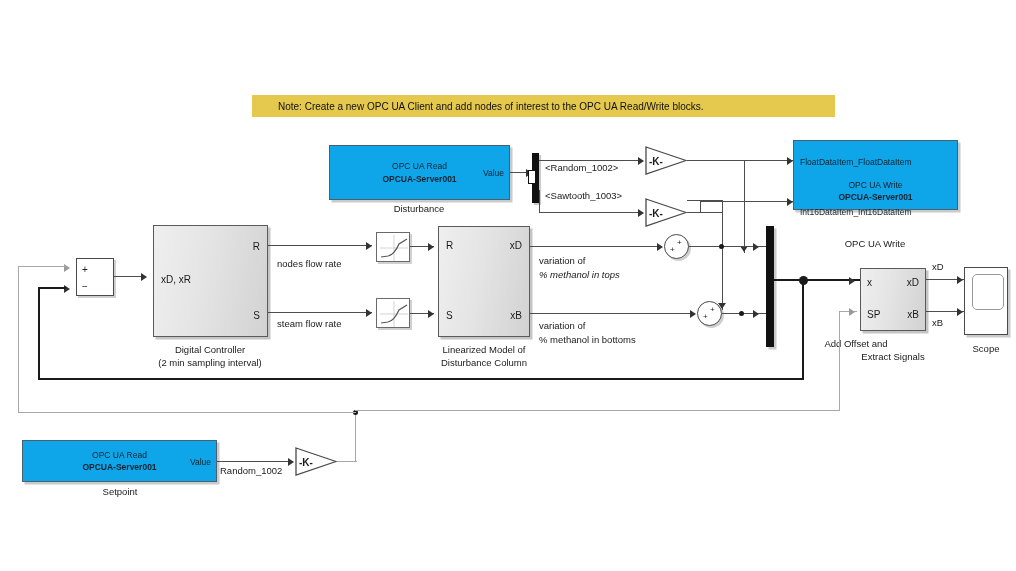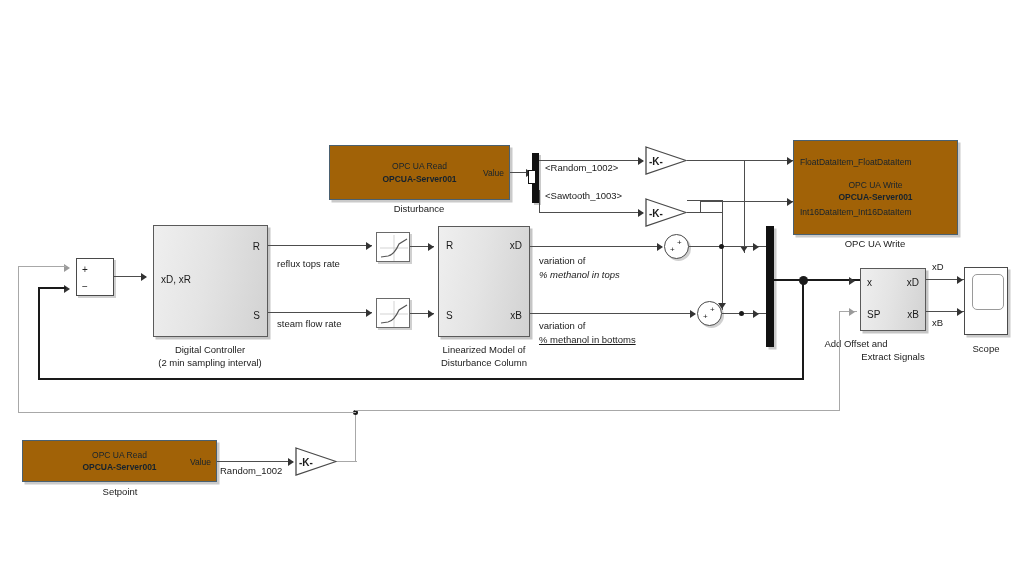--- a/index.html
+++ b/index.html
@@ -19,21 +19,21 @@
   #note-box{position:absolute;background:#e5c84e;color:#111;font-size:10px;
     display:flex;align-items:center;padding-left:26px;white-space:nowrap;}
 
   
   .sblk{position:absolute;box-sizing:border-box;border:1.3px solid #5a5a5a;
     background:linear-gradient(100deg,#efefef 0%,#e4e4e4 45%,#d2d2d2 100%);
     box-shadow:2.5px 2.5px 0 0 rgba(150,150,150,.55);}
   .sblk .pl{position:absolute;font-size:10px;color:#1a1a1a;white-space:nowrap;}
 
   
-  .opc{position:absolute;box-sizing:border-box;background:#a16207;border:1.3px solid #4a6070;
+  .opc{position:absolute;box-sizing:border-box;background:#0ea5e9;border:1.3px solid #4a6070;
     box-shadow:2.5px 2.5px 0 0 rgba(150,150,150,.5);text-decoration:underline;}
   .opc .t1,.opc .t2{position:absolute;left:0;right:0;text-align:center;font-size:8.5px;color:#15222e;white-space:nowrap;}
   .opc .t2{font-weight:bold;}
   .opc .pl{position:absolute;font-size:8.5px;color:#15222e;white-space:nowrap;}
 
   
   .w{position:absolute;background:#4d4d4d;}
   .wh{height:1.3px;}
   .wv{width:1.3px;}
   .w.thick{background:#1a1a1a;}
@@ -81,20 +81,21 @@
   .scope{position:absolute;box-sizing:border-box;border:1.4px solid #4a4a4a;background:#fff;
     box-shadow:2.5px 2.5px 0 0 rgba(150,150,150,.5);}
   .scope .screen{position:absolute;border:1.6px solid #9a9a9a;border-radius:5px;background:#fff;}
 </style>
 </head>
 <body>
 
 <div id="canvas">
 
 
+  <div id="note-box" style="left:252px;top:95px;width:557px;height:22px;">Note: Create a new OPC UA Client and add nodes of interest to the OPC UA Read/Write blocks.</div>
 
   <div class="opc" style="left:329px;top:145px;width:181px;height:55px;">
     <div class="t1" style="top:15px;">OPC UA Read</div>
     <div class="t2" style="top:28px;">OPCUA-Server001</div>
     <div class="pl" style="right:5px;top:22px;">Value</div>
   </div>
   <div class="blk-name" style="left:419px;top:203px;">Disturbance</div>
 
   <div class="w wh" style="left:510px;top:172px;width:22px;"></div>
   <div class="ar" style="left:526px;top:168.5px;"></div>
@@ -135,21 +136,21 @@
 
   <div class="w wh" style="left:687px;top:211.7px;width:36px;"></div>
   <div class="w wv" style="left:721.7px;top:200px;height:110px;"></div>
   <div class="ar dn" style="left:718px;top:303px;"></div>
 
   <div class="w wh" style="left:687px;top:200px;width:36px;"></div>
   <div class="w wh" style="left:700px;top:201px;width:94px;"></div>
   <div class="w wv" style="left:700px;top:201px;height:11px;"></div>
   <div class="ar" style="left:787px;top:197.5px;"></div>
 
-  <div class="opc" style="left:793px;top:140px;width:165px;height:95px;">
+  <div class="opc" style="left:793px;top:140px;width:165px;height:70px;">
     <div class="pl" style="left:6px;top:16px;">FloatDataItem_FloatDataItem</div>
     <div class="t1" style="top:39px;">OPC UA Write</div>
     <div class="t2" style="top:51px;">OPCUA-Server001</div>
     <div class="pl" style="left:6px;top:66px;">Int16DataItem_Int16DataItem</div>
   </div>
   <div class="blk-name" style="left:875px;top:238px;">OPC UA Write</div>
 
   <div class="sumr" style="left:76px;top:258px;width:38px;height:38px;">
     <span style="left:5px;top:6px;">+</span>
     <span style="left:5px;top:23px;">−</span>
@@ -163,21 +164,21 @@
   <div class="sblk" style="left:153px;top:225px;width:115px;height:112px;">
     <div class="pl" style="left:7px;top:48px;">xD, xR</div>
     <div class="pl" style="right:7px;top:15px;">R</div>
     <div class="pl" style="right:7px;top:84px;">S</div>
   </div>
   <div class="blk-name" style="left:210px;top:344px;">Digital Controller</div>
   <div class="blk-name" style="left:210px;top:357px;">(2 min sampling interval)</div>
 
   <div class="w wh" style="left:268px;top:245px;width:104px;"></div>
   <div class="ar" style="left:366px;top:241.5px;"></div>
-  <div class="lbl" style="left:277px;top:258px;">reflux tops rate</div>
+  <div class="lbl" style="left:277px;top:258px;">nodes flow rate</div>
 
   <div class="w wh" style="left:268px;top:312px;width:104px;"></div>
   <div class="ar" style="left:366px;top:308.5px;"></div>
   <div class="lbl" style="left:277px;top:318px;">steam flow rate</div>
 
   <div class="sat" style="left:376px;top:232px;width:34px;height:30px;">
     <svg width="34" height="30" viewBox="0 0 34 30">
       <line x1="3" y1="15" x2="31" y2="15" stroke="#c8c8c8" stroke-width="0.8"></line>
       <line x1="17" y1="2" x2="17" y2="28" stroke="#c8c8c8" stroke-width="0.8"></line>
       <path d="M4 24 L11 23 Q17 22 22 11 L30 6" fill="none" stroke="#555" stroke-width="1.2"></path>
@@ -207,21 +208,21 @@
   <div class="blk-name" style="left:484px;top:357px;">Disturbance Column</div>
 
   <div class="w wh" style="left:530px;top:246px;width:132px;"></div>
   <div class="ar" style="left:657px;top:242.5px;"></div>
   <div class="lbl" style="left:539px;top:255px;">variation of</div>
   <div class="lbl" style="left:539px;top:269px;font-style:italic;">% methanol in tops</div>
 
   <div class="w wh" style="left:530px;top:313px;width:165px;"></div>
   <div class="ar" style="left:690px;top:309.5px;"></div>
   <div class="lbl" style="left:539px;top:320px;">variation of</div>
-  <div class="lbl" style="left:539px;top:334px;text-decoration:underline;">% methanol in bottoms</div>
+  <div class="lbl" style="left:539px;top:334px;">% methanol in bottoms</div>
 
   <div class="sumc" style="left:664px;top:234px;width:25px;height:25px;">
     <span style="left:12px;top:4px;">+</span>
     <span style="left:5px;top:11px;">+</span>
   </div>
 
   <div class="w wh" style="left:689px;top:246px;width:80px;"></div>
   <div class="dot" style="left:719px;top:243.5px;"></div>
   <div class="ar" style="left:753px;top:242.5px;"></div>
 

